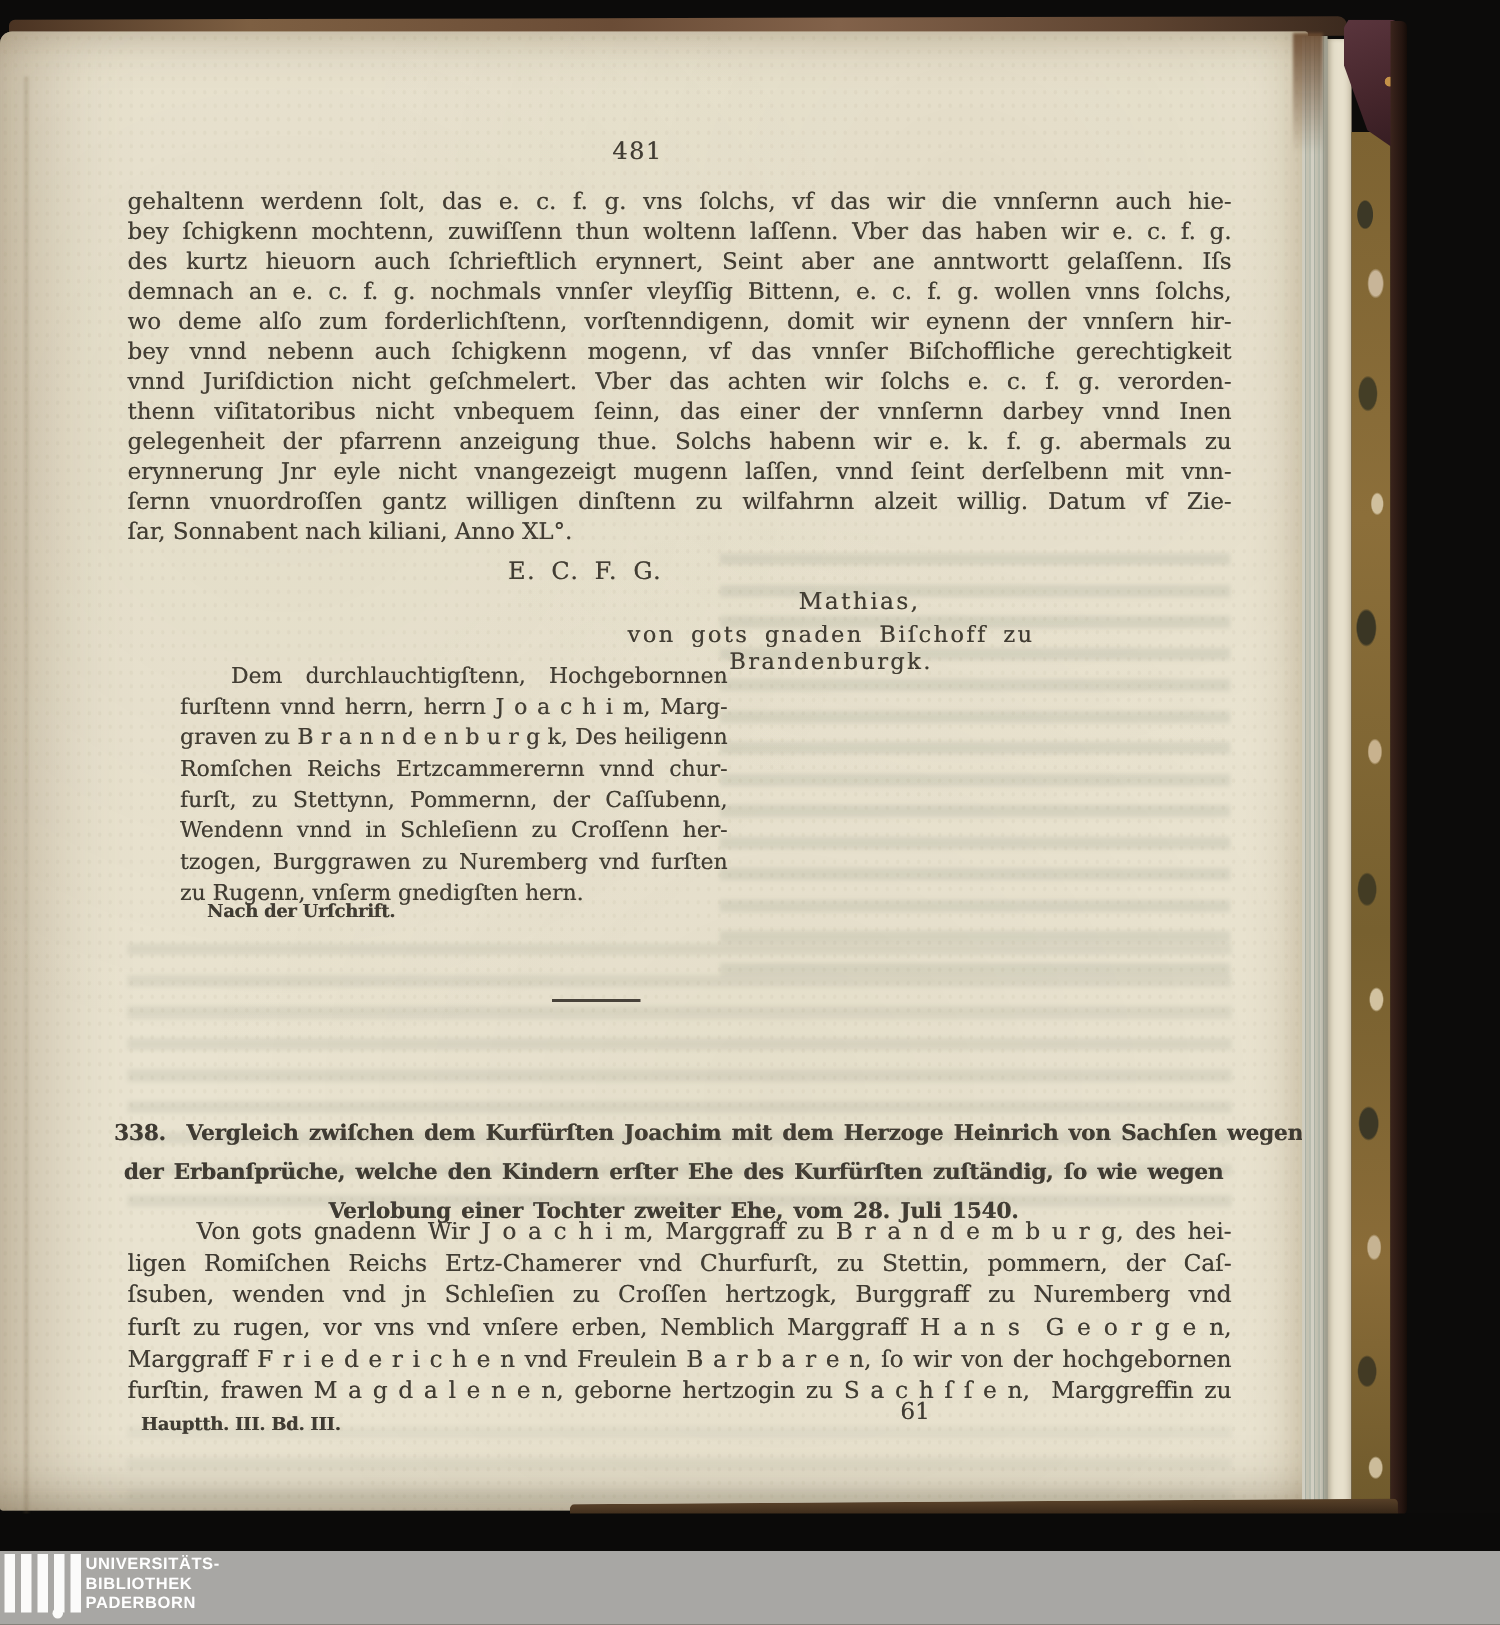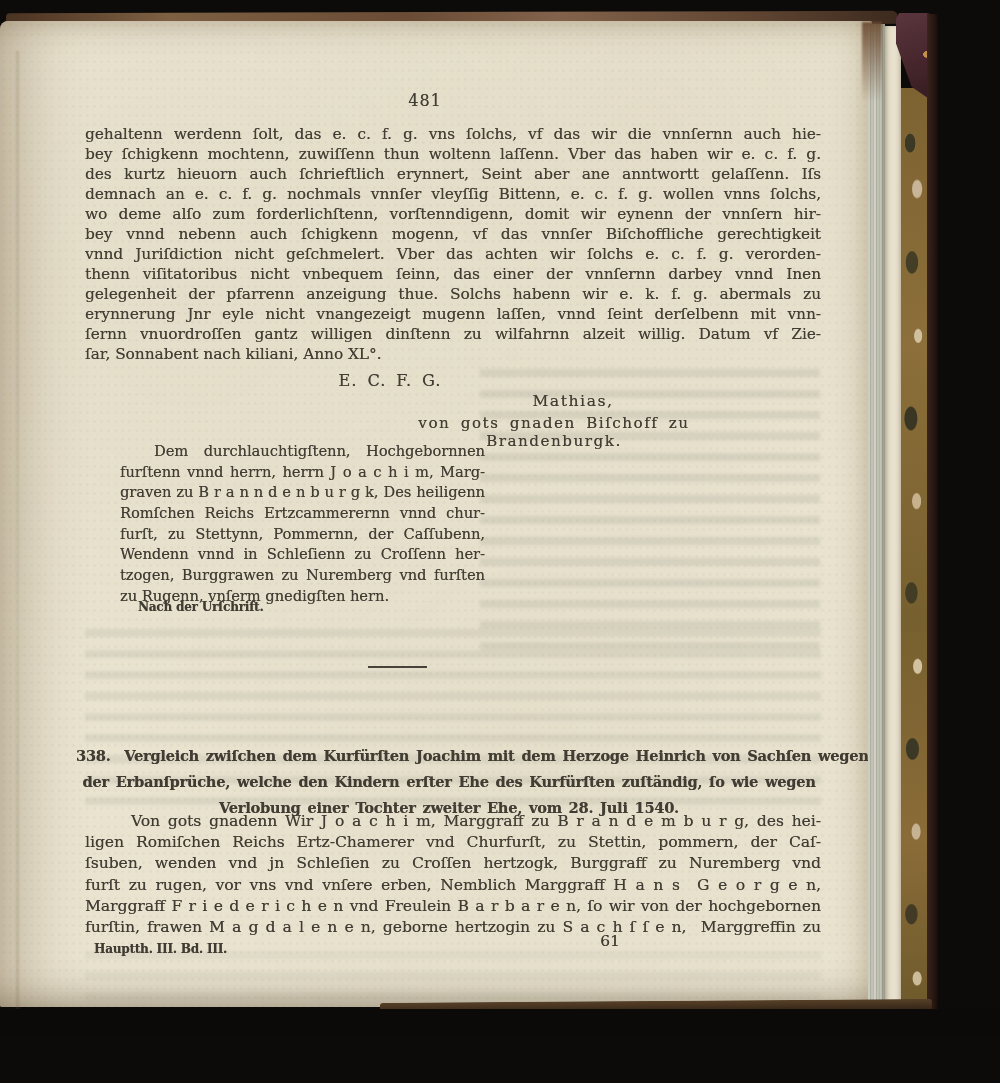--- a/index.html
+++ b/index.html
@@ -218,14 +218,29 @@
 
   <div class="edge-stripes"></div>
   <div class="edge-smudge"></div>
   <div class="edge-flyleaf"></div>
   <div class="edge-marble"></div>
   <div class="corner-leather"></div>
   <div class="spine-strip"></div>
   <div class="bottom-brown"></div>
   <div class="bottom-black"></div>
 
+  <div class="banner">
+    <div class="ub-bars">
+      <span class="bar"></span>
+      <span class="bar"></span>
+      <span class="bar"></span>
+      <span class="bar"></span>
+      <span class="bar"></span>
+    </div>
+    <div class="ub-dot"></div>
+    <div class="ub-text">
+      <div>UNIVERSITÄTS-</div>
+      <div>BIBLIOTHEK</div>
+      <div>PADERBORN</div>
+    </div>
+  </div>
 
 </div>
 
 </body></html>

